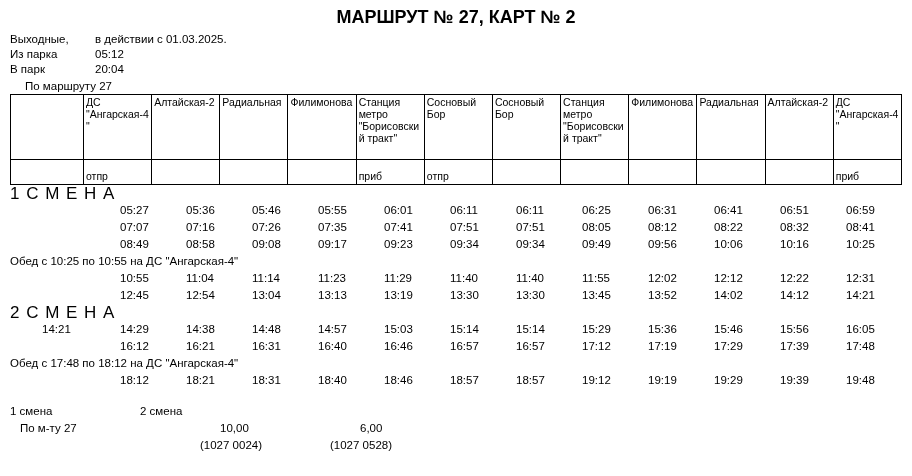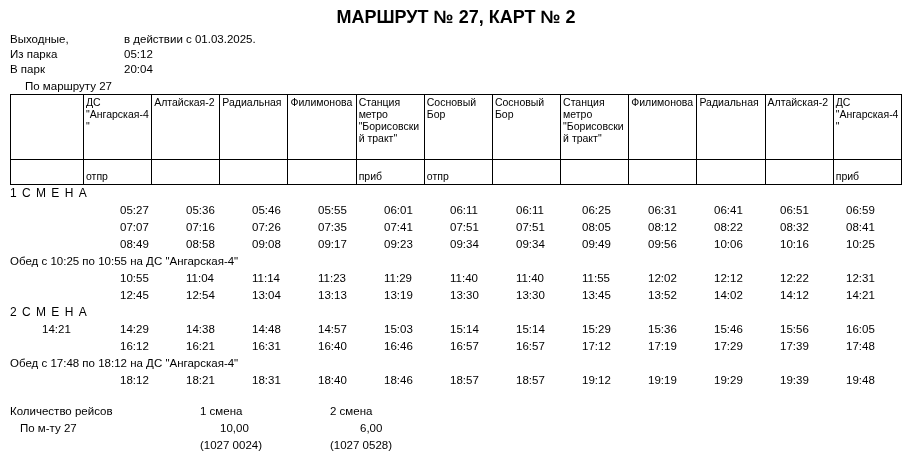--- a/index.html
+++ b/index.html
@@ -23,21 +23,20 @@
     margin-top: 7px;
     margin-bottom: 4px;
   }
   .meta {
     margin-left: 10px;
     font-size: 11.5px;
     line-height: 15px;
   }
   .meta-row {
     display: flex;
-    gap: 29px;
   }
   .meta-label {
     width: 85px;
     white-space: nowrap;
   }
   .meta-value {
     white-space: nowrap;
   }
   .route-line {
     margin-left: 25px;
@@ -87,21 +86,21 @@
   .cell {
     width: 66px;
     flex: 0 0 66px;
   }
   .cell-first {
     width: 78px;
     flex: 0 0 78px;
     padding-left: 10px;
   }
   .shift-row {
-    font-size: 12px;
+    font-size: 17px;
     line-height: 17px;
     letter-spacing: 1px;
   }
   .shift-row .cell-first {
     padding-left: 10px;
   }
   .obed {
     font-size: 11.5px;
     line-height: 17px;
     margin-left: 10px;
@@ -324,21 +323,20 @@
       <span class="cell">19:12</span>
       <span class="cell">19:19</span>
       <span class="cell">19:29</span>
       <span class="cell">19:39</span>
       <span class="cell">19:48</span>
     </div>
   </div>
 
 <div class="summary">
   <div class="sum-row">
-    <span class="sum-c1">Количество рейсов</span>
     <span class="sum-c2">1 смена</span>
     <span class="sum-c3">2 смена</span>
   </div>
   <div class="sum-row">
     <span class="sum-c1 indent">По м-ту 27</span>
     <span class="sum-c2 indent">10,00</span>
     <span class="sum-c3 indent">6,00</span>
   </div>
   <div class="sum-row">
     <span class="sum-c1"></span>

